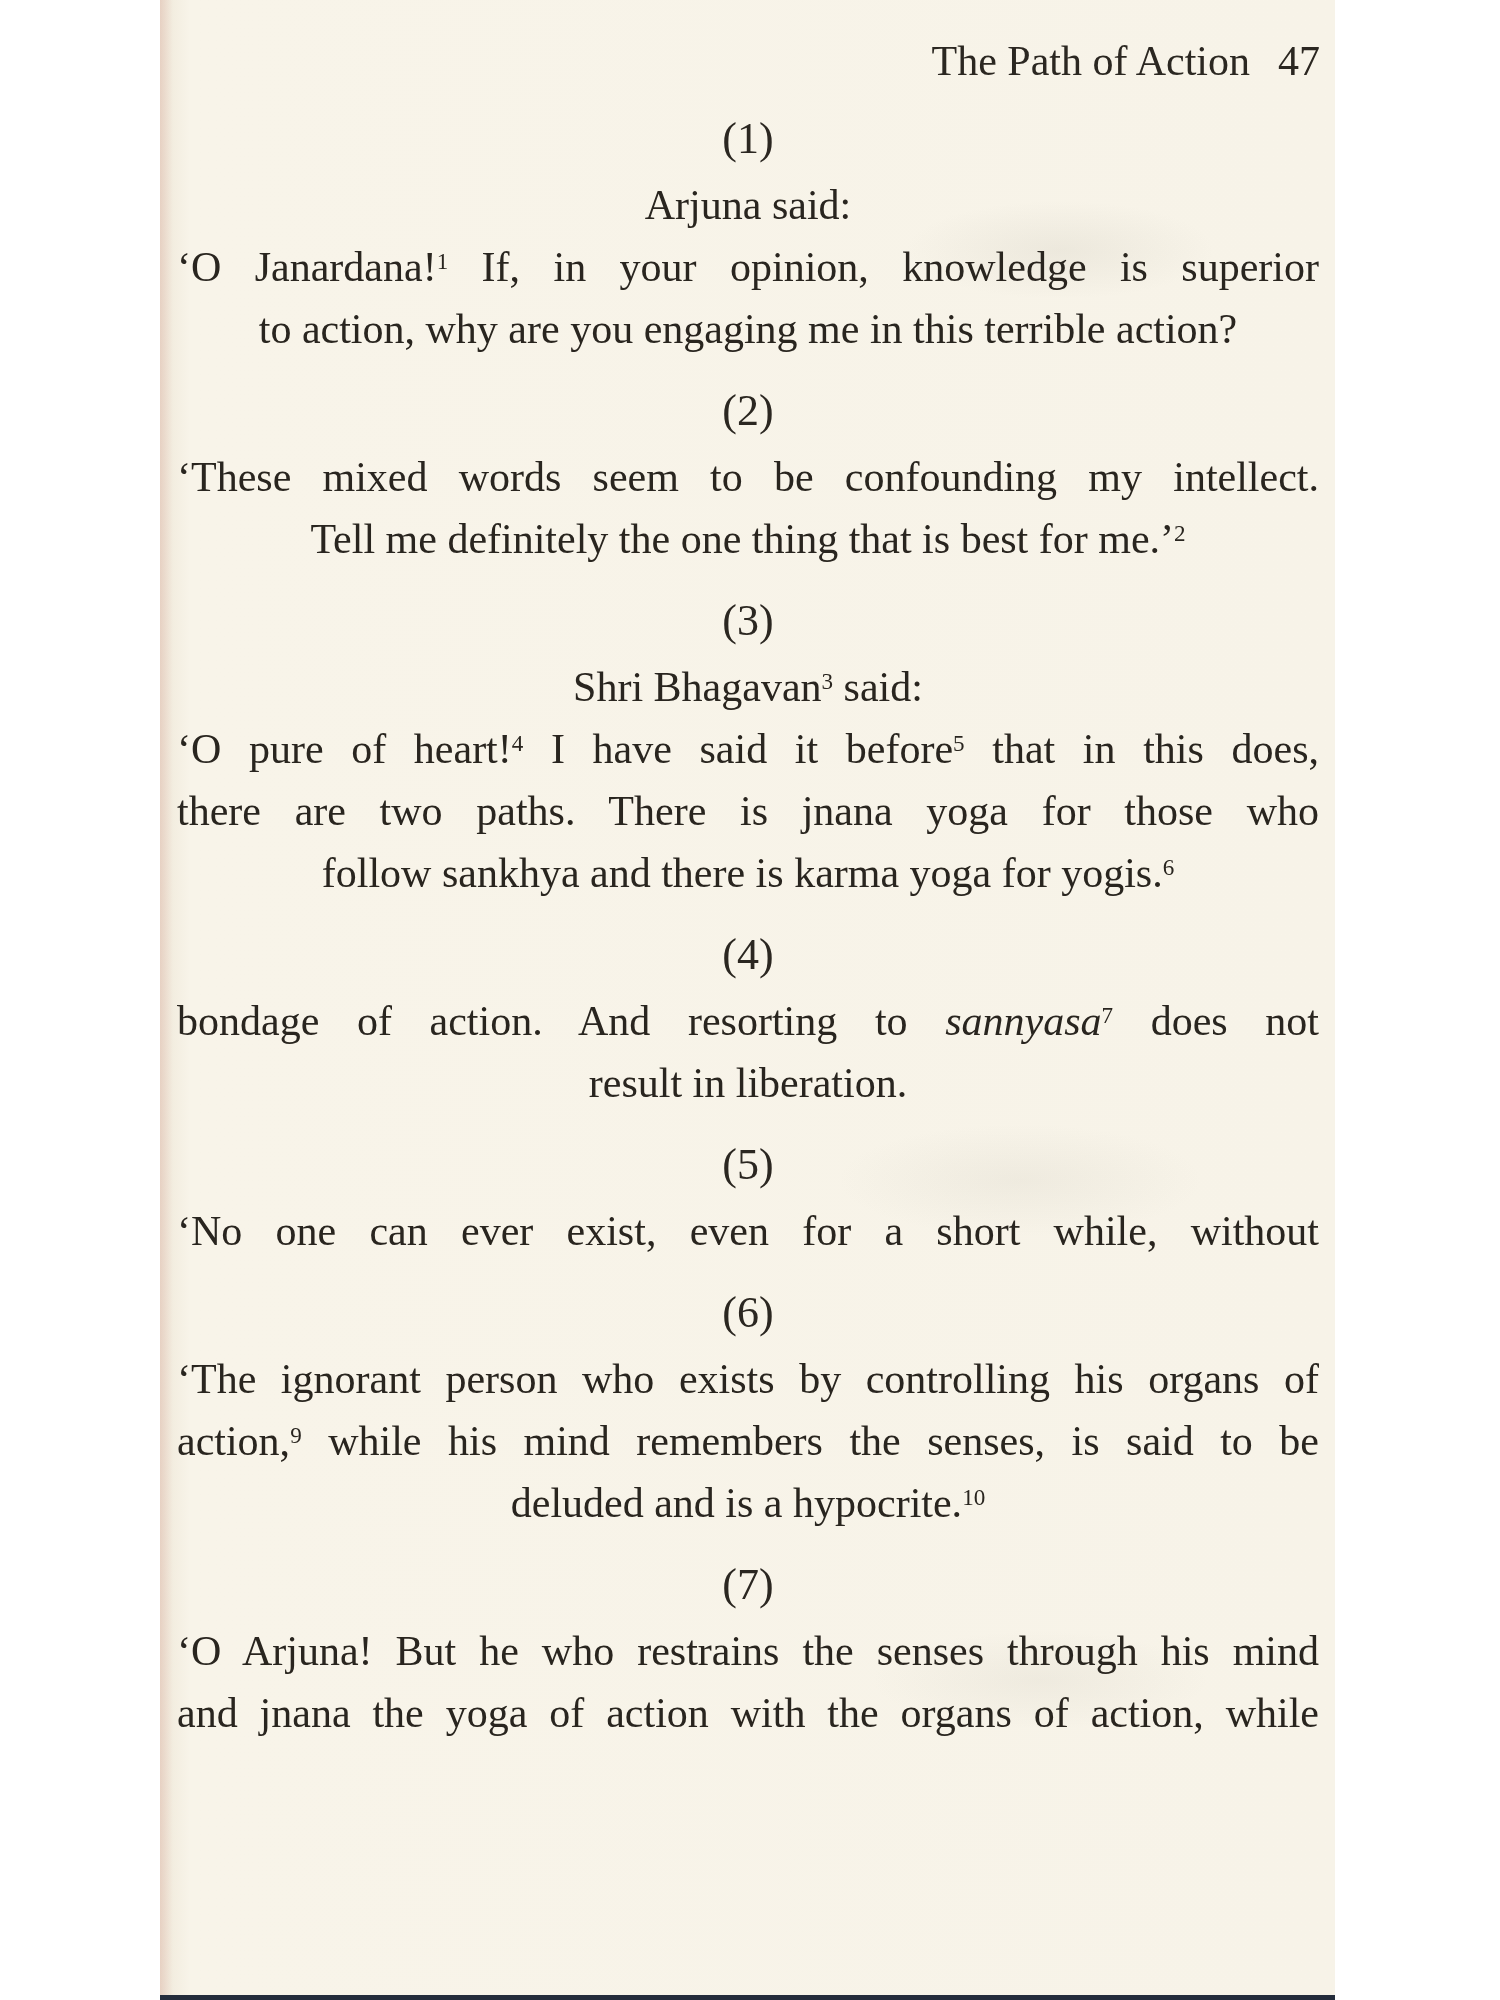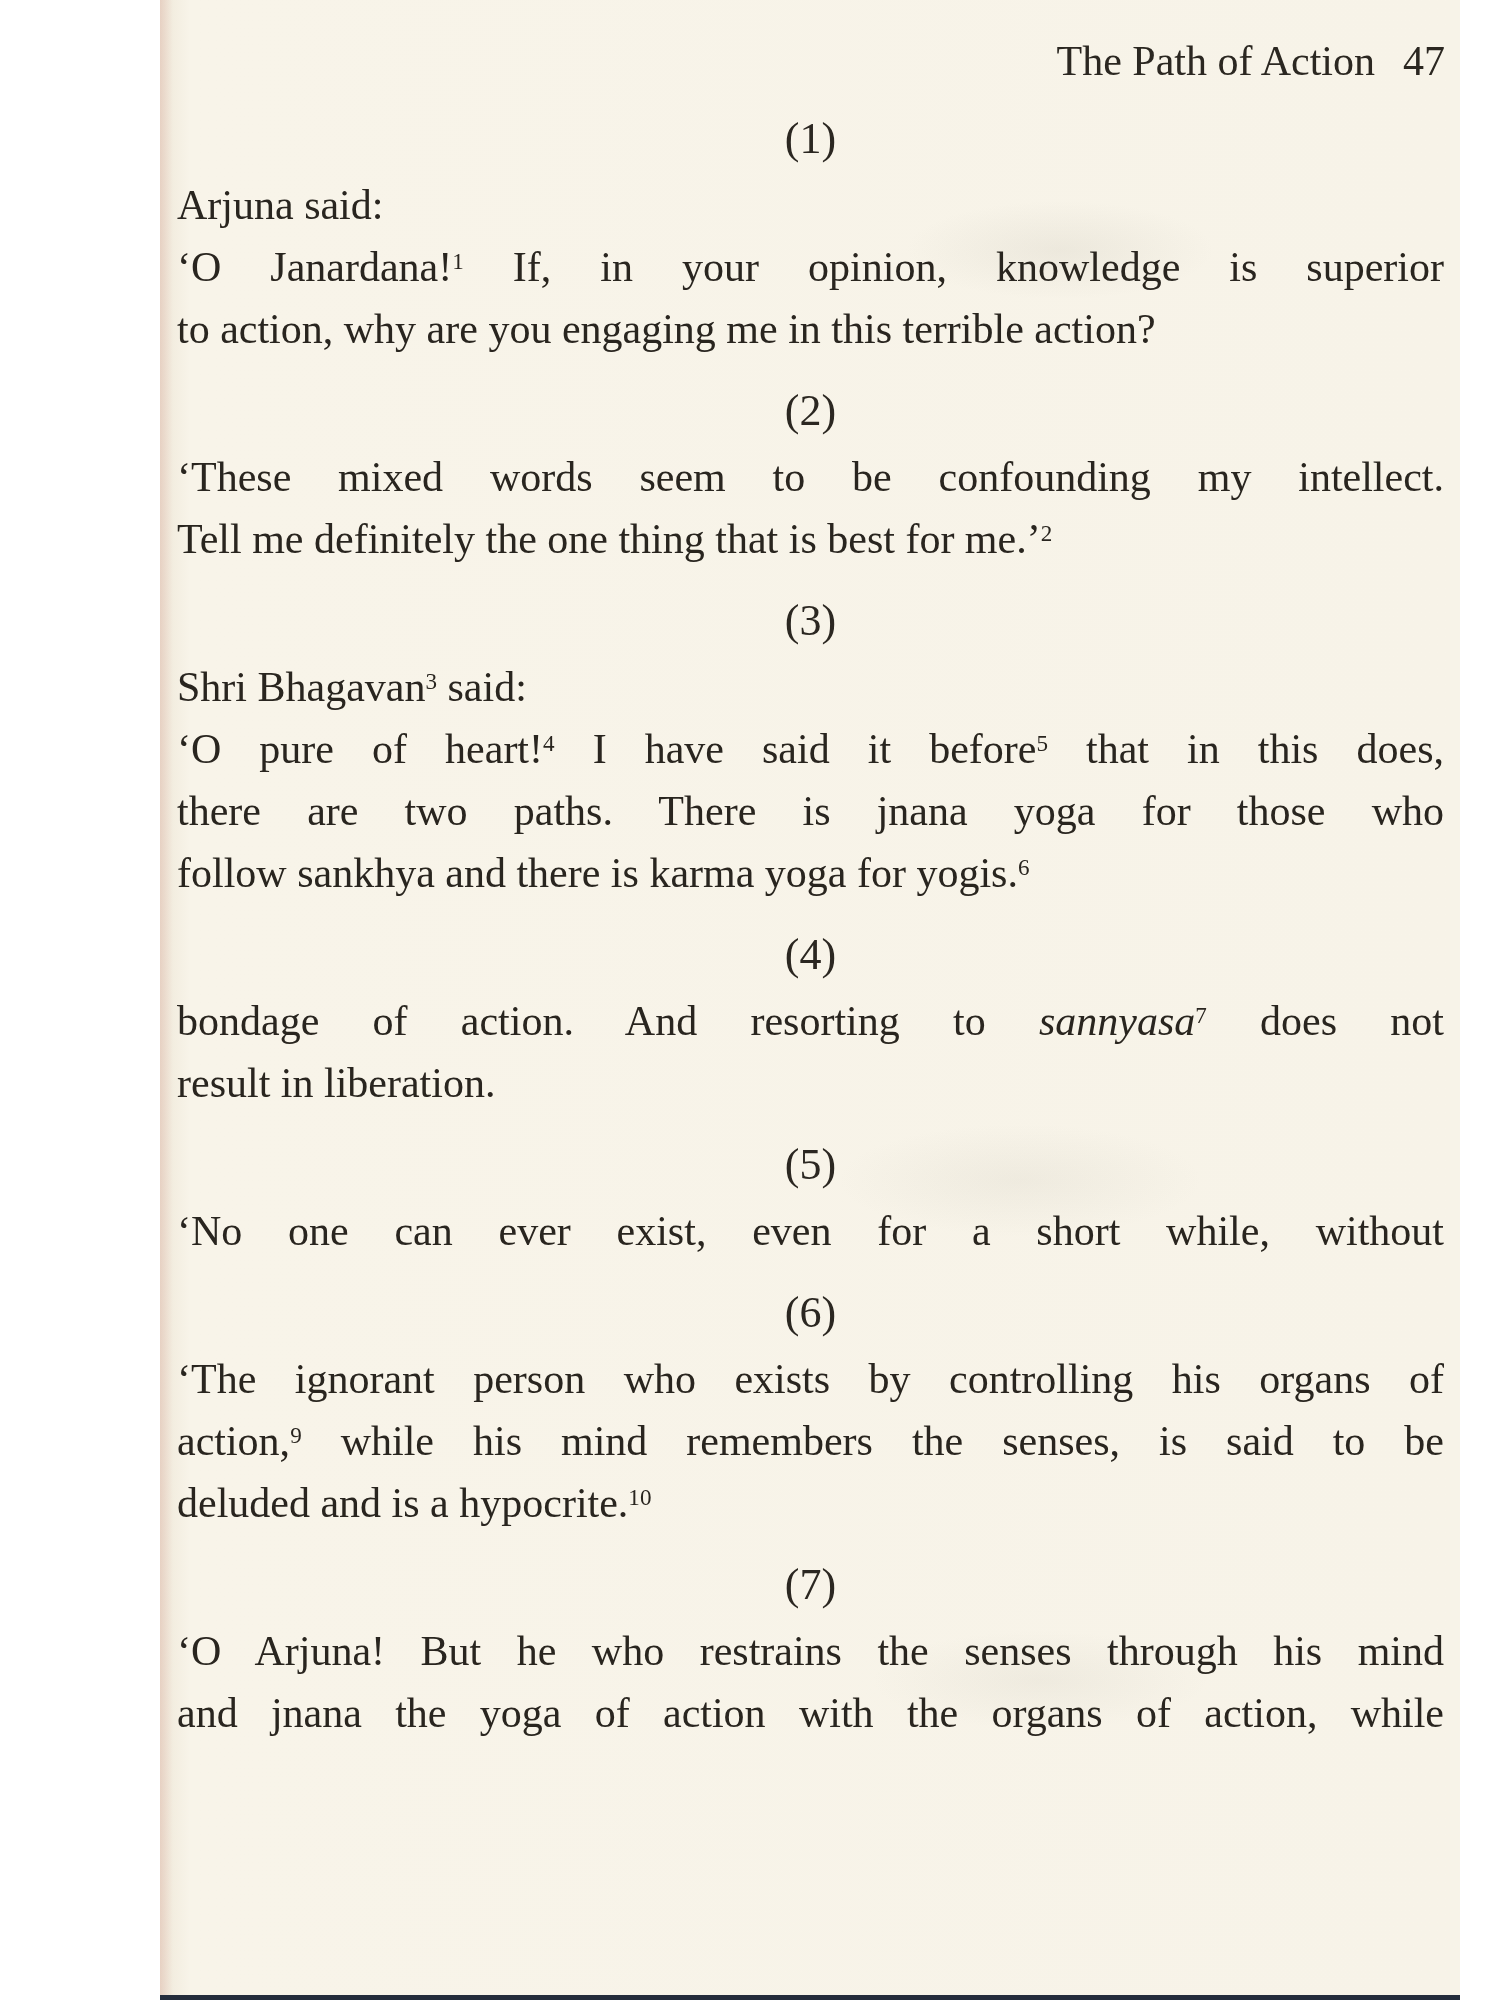--- a/index.html
+++ b/index.html
@@ -6,21 +6,21 @@
   body {
     width: 1500px; height: 2000px;
     background: #ffffff;
     font-family: "Liberation Serif", "DejaVu Serif", serif;
     position: relative;
     overflow: hidden;
   }
   .page {
     position: absolute;
     left: 160px; top: 0;
-    width: 1300px; height: 2000px;
+    width: 1175px; height: 2000px;
     background-color: #f8f4e9;
     background-image:
       linear-gradient(90deg, rgba(213,160,148,0.32) 0px, rgba(213,160,148,0.0) 13px),
       radial-gradient(ellipse 220px 70px at 900px 250px, rgba(180,175,160,0.16), rgba(180,175,160,0) 70%),
       radial-gradient(ellipse 260px 80px at 860px 1180px, rgba(180,175,160,0.13), rgba(180,175,160,0) 70%),
       radial-gradient(ellipse 240px 70px at 880px 1680px, rgba(180,175,160,0.13), rgba(180,175,160,0) 70%),
       linear-gradient(90deg, #efe8d9 0px, #f8f4e9 30px, #f7f3e8 100%);
     box-sizing: border-box;
     padding-top: 34px;
     color: #29251f;
@@ -39,21 +39,21 @@
     font-size: 44px;
     line-height: 58px;
     margin: 22px 0 6px 0;
     text-align: center;
     color: #2b2721;
   }
   .bodyline {
     font-size: 42px;
     line-height: 62px;
     color: #29251f;
-    text-align: left;
+    text-align: center;
     white-space: normal;
   }
   .bodyline.just {
     text-align: justify;
     text-align-last: justify;
   }
   .sup {
     font-size: 0.55em;
     position: relative;
     top: -0.5em;

